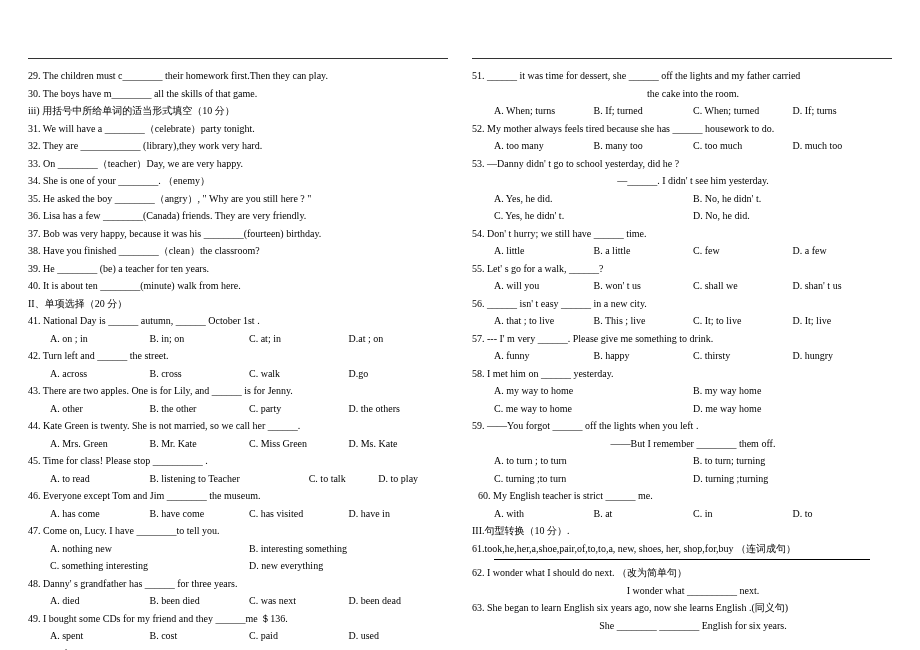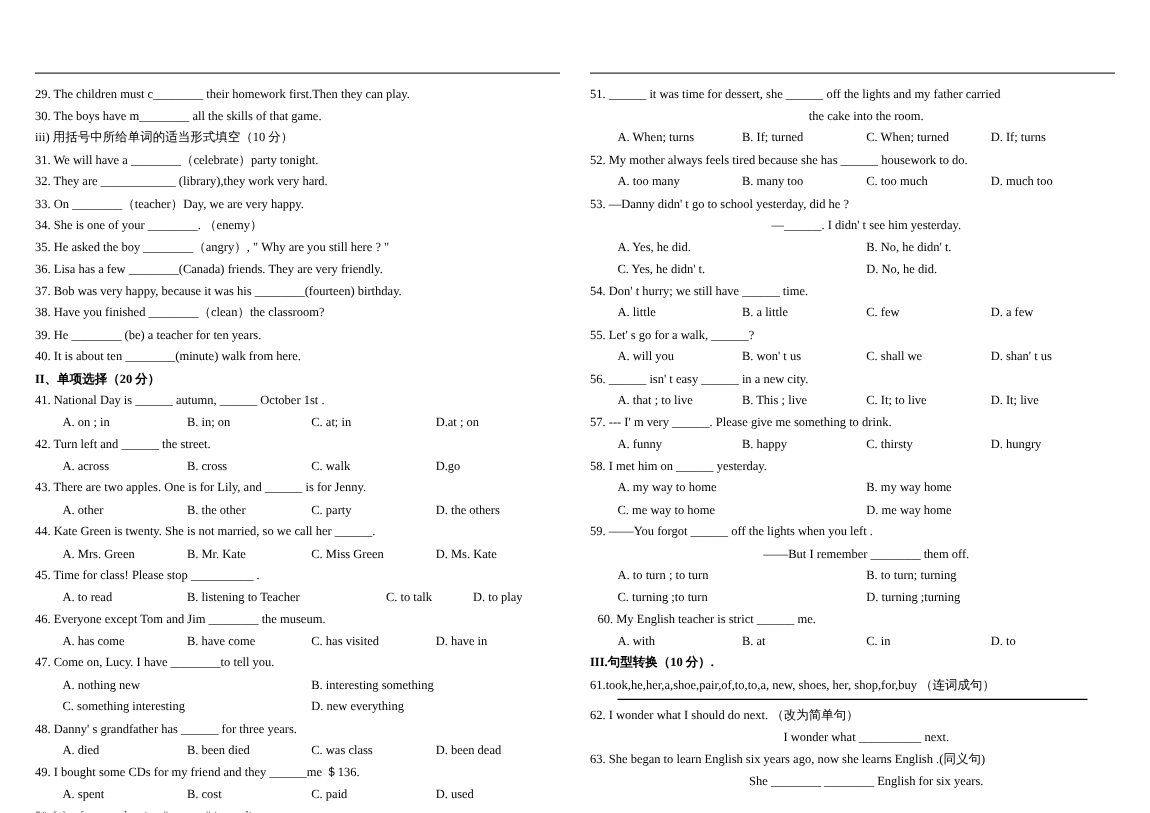--- a/index.html
+++ b/index.html
@@ -29,21 +29,21 @@
   .line {
     line-height: 1.75;
     white-space: nowrap;
     overflow: hidden;
   }
   .indent {
     padding-left: 22px;
     text-align: center;
   }
   .section-head {
-    font-weight: bold;
+    font-weight: normal;
   }
   .opts {
     padding-left: 22px;
     display: flex;
   }
   .opts > span {
     flex: 1;
     min-width: 0;
     white-space: nowrap;
   }
@@ -139,21 +139,21 @@
     </div>
     <div class="line opts two">
       <span>C. something interesting</span>
       <span>D. new everything</span>
     </div>
 
     <div class="line">48. Danny' s grandfather has ______ for three years.</div>
     <div class="line opts">
       <span>A. died</span>
       <span>B. been died</span>
-      <span>C. was class</span>
+      <span>C. was next</span>
       <span>D. been dead</span>
     </div>
 
     <div class="line">49. I bought some CDs for my friend and they ______me ＄136.</div>
     <div class="line opts">
       <span>A. spent</span>
       <span>B. cost</span>
       <span>C. paid</span>
       <span>D. used</span>
     </div>

